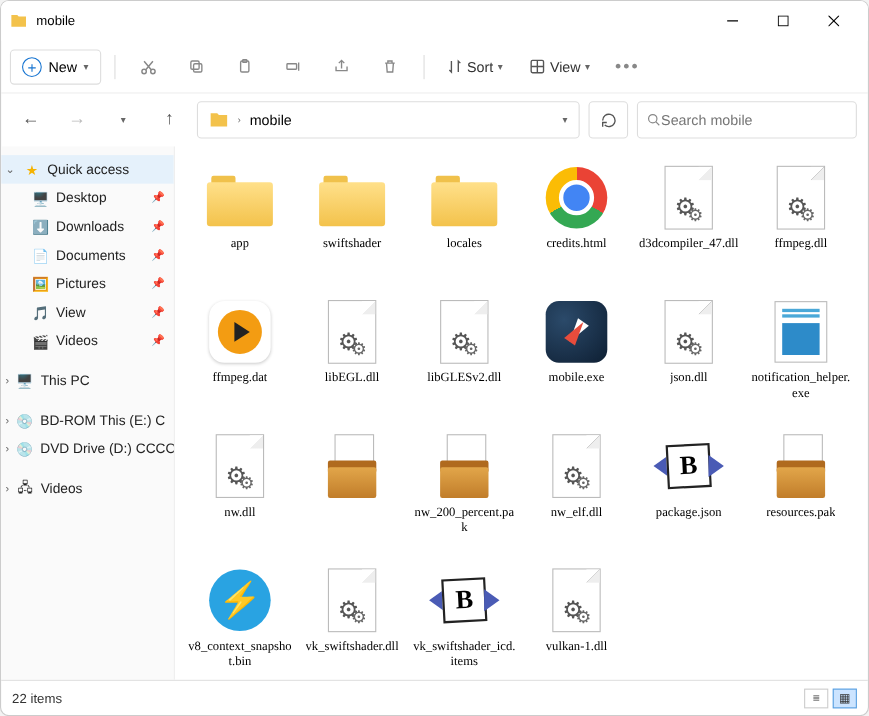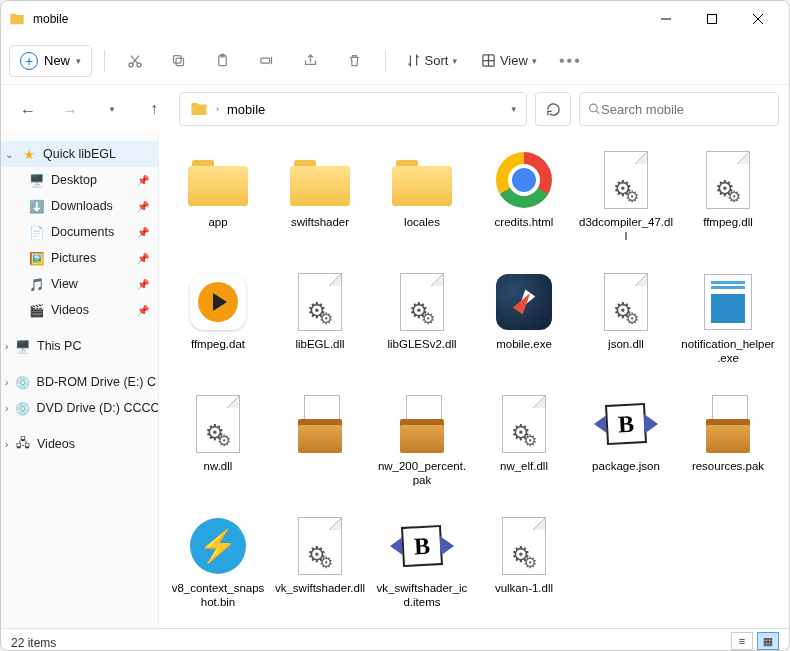--- a/index.html
+++ b/index.html
@@ -30,23 +30,23 @@
   .sidebar { width: 158px; background: #fafafa; border-right: 1px solid #eee; padding: 8px 0; overflow: hidden; }
   .sb-item { display: flex; align-items: center; gap: 6px; padding: 5px 8px 5px 20px; font-size: 12.5px; color: #222; white-space: nowrap; position: relative; }
   .sb-item.sel { background: #e5f1fb; }
   .sb-item .pin { margin-left: auto; color: #777; font-size: 10px; }
   .sb-chevron { position: absolute; left: 4px; color: #666; font-size: 10px; }
   .sb-icon { width: 16px; height: 16px; display: flex; align-items: center; justify-content: center; }
 
   .content { flex: 1; padding: 12px 8px; overflow-y: auto; display: flex; flex-wrap: wrap; align-content: flex-start; gap: 6px 0; }
   .file-item { width: 102px; height: 116px; display: flex; flex-direction: column; align-items: center; justify-content: flex-start; padding: 4px; font-size: 11.5px; text-align: center; border-radius: 2px; }
   .file-icon { width: 62px; height: 62px; margin-bottom: 4px; display: flex; align-items: center; justify-content: center; }
-  .file-label { line-height: 1.25; word-break: break-word; max-height: 42px; overflow: hidden; }
-
-  .statusbar { height: 22px; border-top: 1px solid #e0e0e0; display: flex; align-items: flex-end; padding: 0 10px; font-size: 12px; color: #333; }
+  .file-label { line-height: 1.25; word-break: break-word; max-height: 42px; overflow: hidden; font-family: Liberation Serif, serif; }
+
+  .statusbar { height: 32px; border-top: 1px solid #e0e0e0; display: flex; align-items: center; padding: 0 10px; font-size: 12px; color: #333; }
   .statusbar .views { margin-left: auto; display: flex; gap: 4px; }
   .view-btn { width: 22px; height: 18px; border: 1px solid #ccc; display: flex; align-items: center; justify-content: center; font-size: 11px; }
   .view-btn.active { background: #cce4ff; border-color: #5aa0e0; }
   .chev { font-size: 9px; color: #666; }
 
   
   .doc-icon { width: 44px; height: 58px; background: #fff; border: 1px solid #bbb; position: relative; }
   .doc-icon::before { content:""; position:absolute; top:0; right:0; width:12px; height:12px; background: linear-gradient(135deg,#fff 49%, #bbb 50%, #eee 51%); }
   .doc-gear { position:absolute; bottom:6px; left:8px; font-size:22px; color:#555; }
   .doc-gear2 { position:absolute; bottom:2px; left:20px; font-size:16px; color:#666; }
@@ -205,21 +205,21 @@
         </svg>
       <input type="text" style="border: none; outline: none; width: 100%; font-size: 13px; color: rgb(51, 51, 51); background: transparent;" placeholder="Search mobile">
     </div>
   </div>
 
   <div class="body">
     <div class="sidebar">
       <div class="sb-item sel">
         <span class="sb-chevron">⌄</span>
         <span class="sb-icon" style="color:#f5b301">★</span>
-        <span>Quick libEGL</span>
+        <span>Quick access</span>
       </div>
       <div id="qa-items">
           <div class="sb-item" style="padding-left: 28px;">
             <span class="sb-icon">🖥️</span>
             <span>Desktop</span>
             <span class="pin">📌</span>
           </div>
           <div class="sb-item" style="padding-left: 28px;">
             <span class="sb-icon">⬇️</span>
             <span>Downloads</span>
@@ -249,21 +249,21 @@
       <div style="height:10px"></div>
       <div class="sb-item" style="padding-left:14px">
         <span class="sb-chevron">›</span>
         <span class="sb-icon">🖥️</span>
         <span>This PC</span>
       </div>
       <div style="height:10px"></div>
       <div class="sb-item" style="padding-left:14px">
         <span class="sb-chevron">›</span>
         <span class="sb-icon">💿</span>
-        <span>BD-ROM Drive (E:) C</span>
+        <span>BD-ROM This (E:) C</span>
       </div>
       <div class="sb-item" style="padding-left:14px">
         <span class="sb-chevron">›</span>
         <span class="sb-icon">💿</span>
         <span>DVD Drive (D:) CCCO</span>
       </div>
       <div style="height:10px"></div>
       <div class="sb-item" style="padding-left:14px">
         <span class="sb-chevron">›</span>
         <span class="sb-icon">🖧</span>

